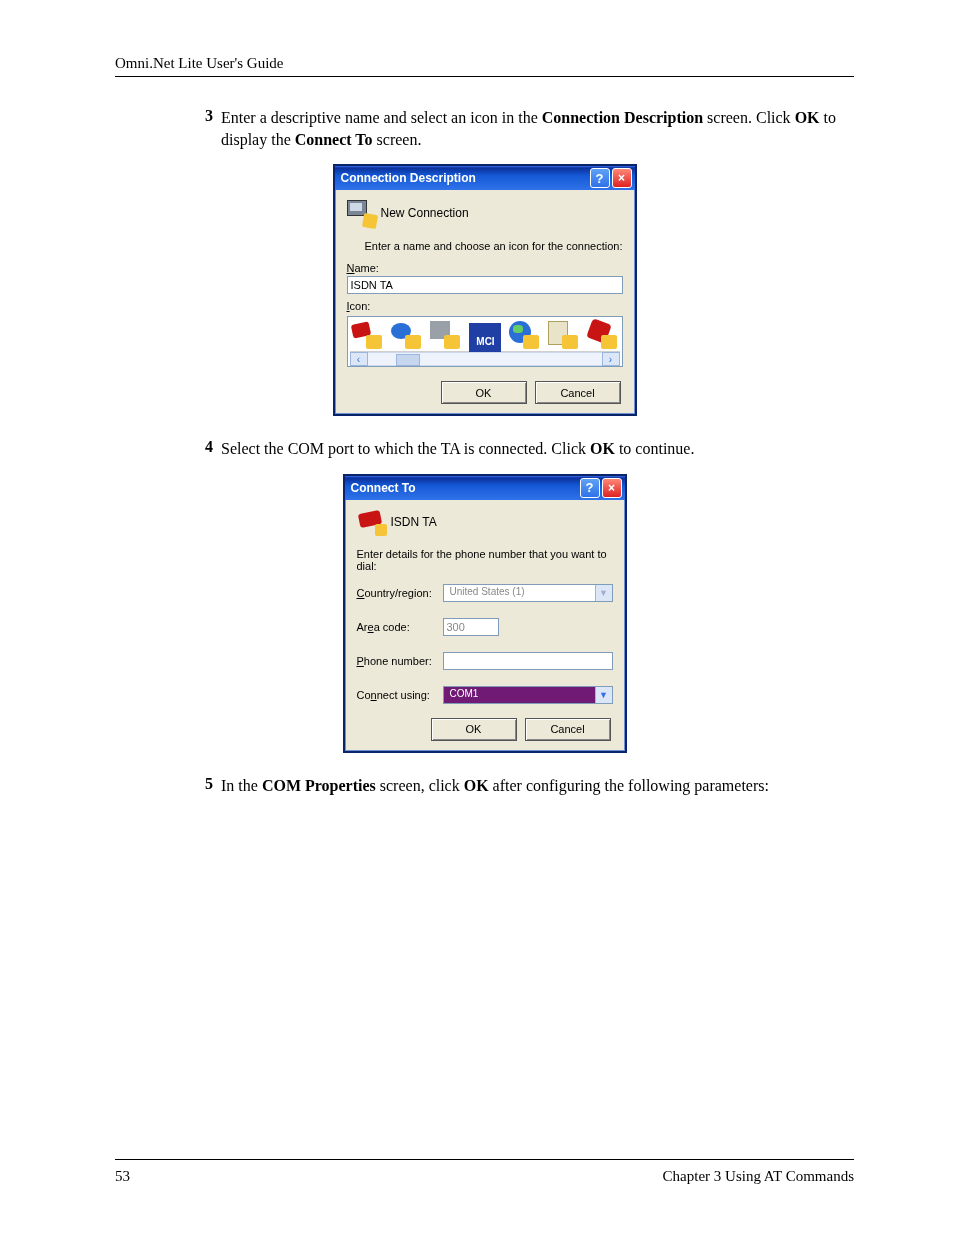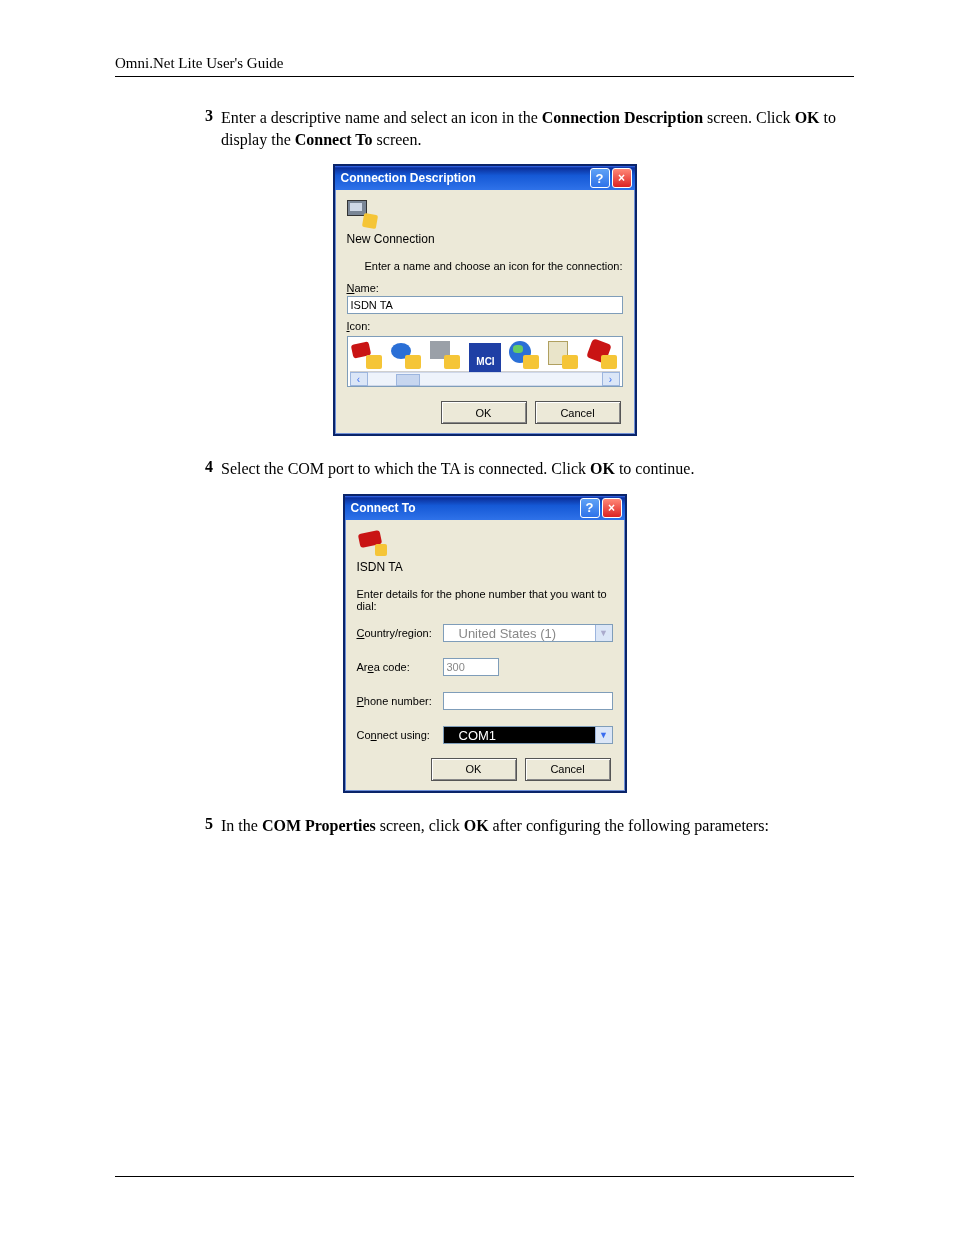--- a/index.html
+++ b/index.html
@@ -94,21 +94,21 @@
     border: 1px solid #fff;
     border-radius: 3px;
     display: flex; align-items: center; justify-content: center;
     font-weight: bold;
     font-family: Arial, sans-serif;
   }
   .xp-help { background: linear-gradient(#5fa2f6,#2f72e9); color: #fff; font-size: 13px; }
   .xp-close { background: linear-gradient(#f87,#d22); color: #fff; font-size: 12px; }
   .xp-body { padding: 10px 12px 10px 12px; }
 
-  .dlg-icon-row { display: flex; align-items: flex-start; gap: 6px; margin-bottom: 14px; flex-direction: column; }
+  .dlg-icon-row { display: flex; align-items: center; gap: 6px; margin-bottom: 14px; }
   .dlg-icon-row .dlg-title { font-size: 12px; }
   .little-icon {
     width: 28px; height: 26px; position: relative;
   }
   .monitor {
     width: 18px; height: 14px; background: #7a8696; border: 1px solid #333;
     position: absolute; left: 0; top: 0;
   }
   .monitor::after {
     content: ""; position: absolute; left: 2px; top:2px; width: 12px; height: 8px; background:#cfd8e6;
@@ -184,23 +184,23 @@
     padding: 0 8px;
   }
 
   
   .xp-dialog.connect { width: 280px; }
   .form-grid { display:grid; grid-template-columns: 80px 1fr; gap: 16px 6px; align-items:center;}
   .xp-select {
     display:flex; width:100%; box-sizing:border-box;
     border:1px solid #7F9DB9; background:#fff; height:18px; align-items:stretch;
   }
-  .xp-select .sel-val { flex:1; padding:1px 15px; font-size:13px; }
+  .xp-select .sel-val { flex:1; padding:1px 6px; font-size:10px; }
   .xp-select .sel-val.disabled { color:#888; }
-  .xp-select .sel-val.selected { background:#000000; color:#fff; }
+  .xp-select .sel-val.selected { background:#701a75; color:#fff; }
   .xp-select .dd {
     width:16px; background:#dbe6f7; border-left:1px solid #9cb5de;
     display:flex; align-items:center; justify-content:center;
     color:#3a6df0; font-size:9px;
   }
   .xp-select.disabled .dd { color:#aac; }
   .narrow { width: 56px; }
 </style>
 </head>
 <body>
@@ -350,14 +350,18 @@
 
   <div class="step">
     <div class="step-num">5</div>
     <div class="step-body">
       <span>In the </span><b>COM Properties</b><span> screen, click </span><b>OK</b><span> after configuring the following parameters:</span>
     </div>
   </div>
 
   <div class="footer">
     <hr class="footer-hr">
+    <div class="footer-row">
+      <span>53</span>
+      <span>Chapter 3 Using AT Commands</span>
+    </div>
   </div>
 </div>
 
 </body></html>

